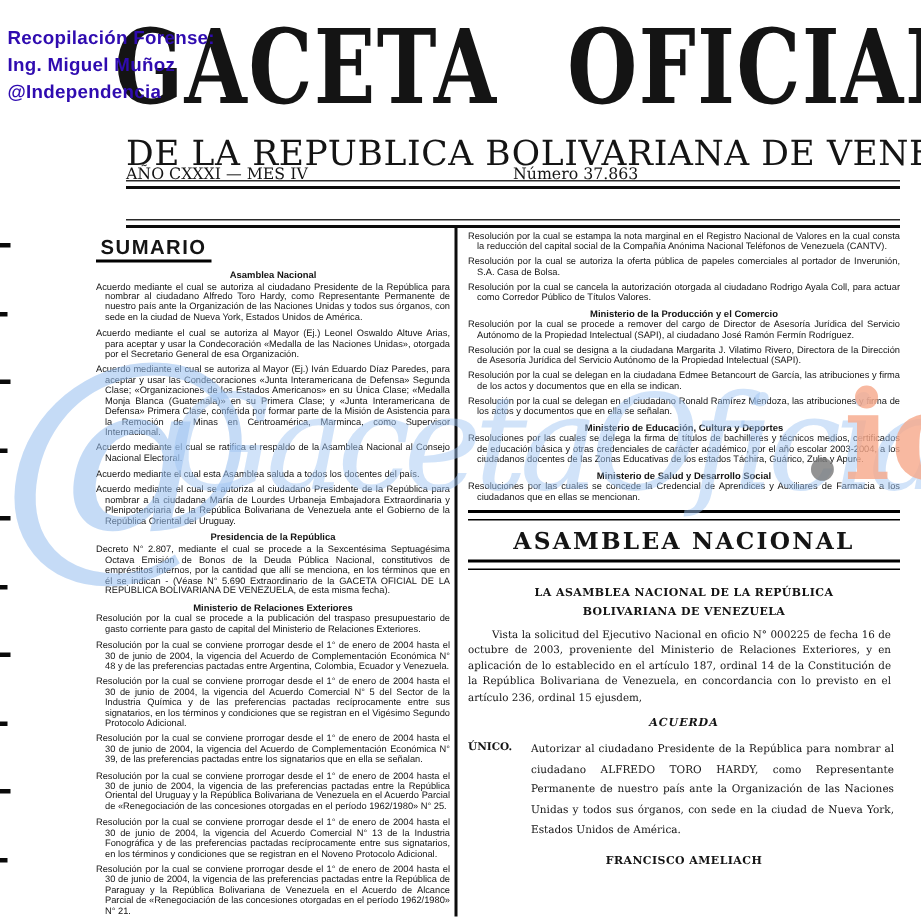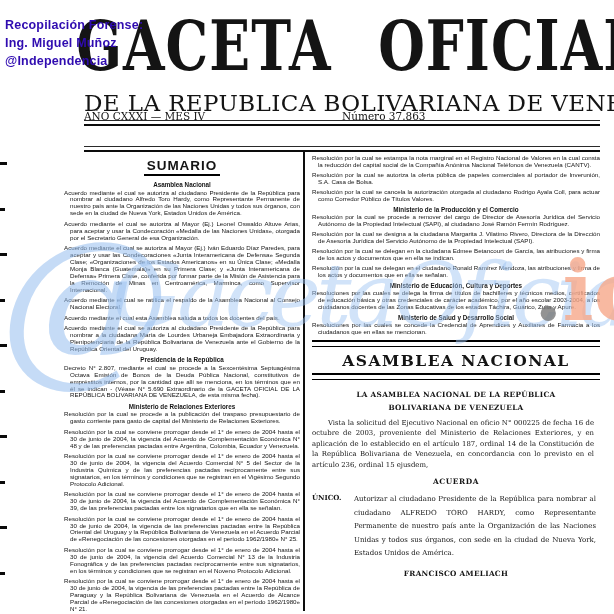--- a/index.html
+++ b/index.html
@@ -28,21 +28,21 @@
   .infobar .c{flex:1.6;text-align:center;}
   .infobar .r{flex:1;text-align:left;}
 
   
   .divider{position:absolute;left:303px;top:152px;bottom:3px;width:2px;background:#0d0d0d;}
 
   
   .col-left{position:absolute;left:64px;top:155px;width:236px;}
   .col-right{position:absolute;left:312px;top:155px;width:288px;}
 
-  .sumario-title{text-align:center;margin:1px 0 5px;}
+  .sumario-title{text-align:left;margin:1px 0 5px;}
   .sumario-title span{display:inline-block;font-weight:bold;font-size:13.5px;
                       letter-spacing:1px;border-bottom:2.5px solid #000;padding:0 3px 1px;}
 
   .e-heading{font-weight:bold;font-size:6.3px;text-align:center;margin:2.5px 0 1.5px;}
   .e-para{font-size:6.2px;line-height:1.12;text-align:justify;
           margin:0 0 3.5px;text-indent:-6px;padding-left:6px;}
   .col-right .e-para{margin-bottom:3px;}
 
   
   .an-banner{margin-top:4px;}
@@ -50,21 +50,21 @@
   .an-title{text-align:center;font-family:"DejaVu Serif",serif;font-weight:bold;
             font-size:15.5px;letter-spacing:1.5px;padding:4px 0 3px;}
 
   
   .ab{font-family:"DejaVu Serif",serif;}
   .ab-heading{font-weight:bold;font-size:7.3px;text-align:center;
               margin:9px 34px 4px;line-height:1.7;letter-spacing:0.3px;}
   .ab-intro{font-size:6.9px;text-align:justify;line-height:1.5;
             text-indent:16px;margin:4px 6px 4px 0;}
   .acuerda{text-align:center;font-weight:bold;font-size:7.4px;
-           letter-spacing:0.6px;margin:7px 0 6px;}
+           letter-spacing:0.6px;margin:7px 0 6px;font-style:italic;}
   .unico{display:flex;margin:7px 0 2px;}
   .unico-label{width:42px;font-weight:bold;font-size:7px;}
   .unico-text{flex:1;font-size:7px;line-height:1.95;text-align:justify;padding-right:4px;}
   .closing{font-size:6.9px;line-height:1.5;text-align:justify;margin:7px 6px 8px 0;}
 
   .sig-president{text-align:center;margin:8px 0 6px;}
   .sig-name{font-family:"DejaVu Serif",serif;font-weight:bold;font-size:7.3px;letter-spacing:0.3px;}
 
   
   .wm{position:absolute;pointer-events:none;z-index:4;white-space:nowrap;}

